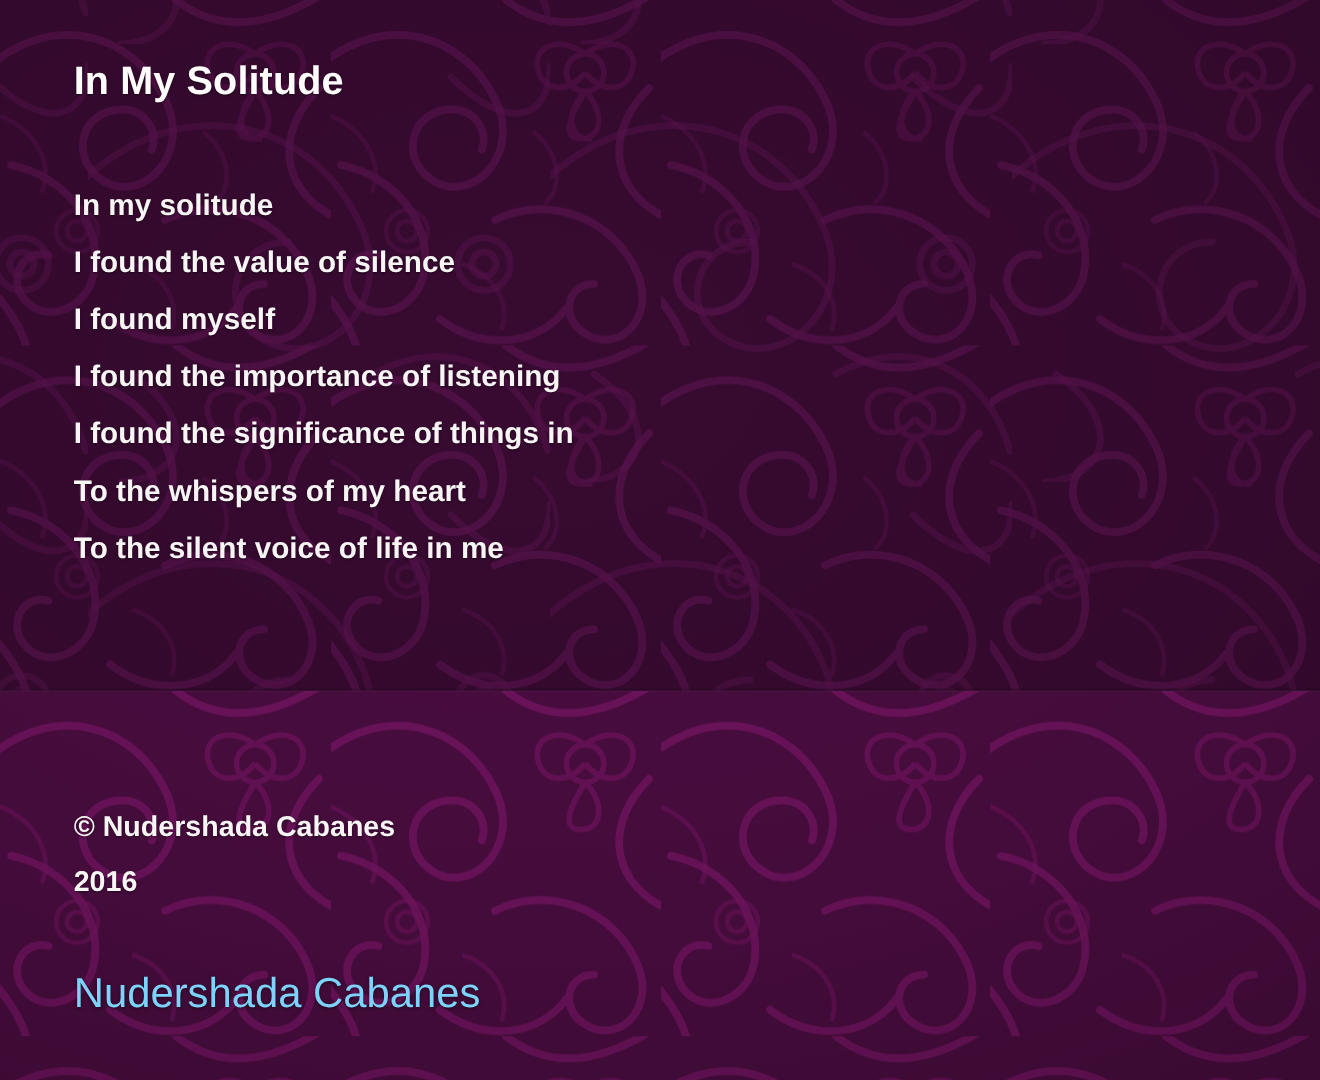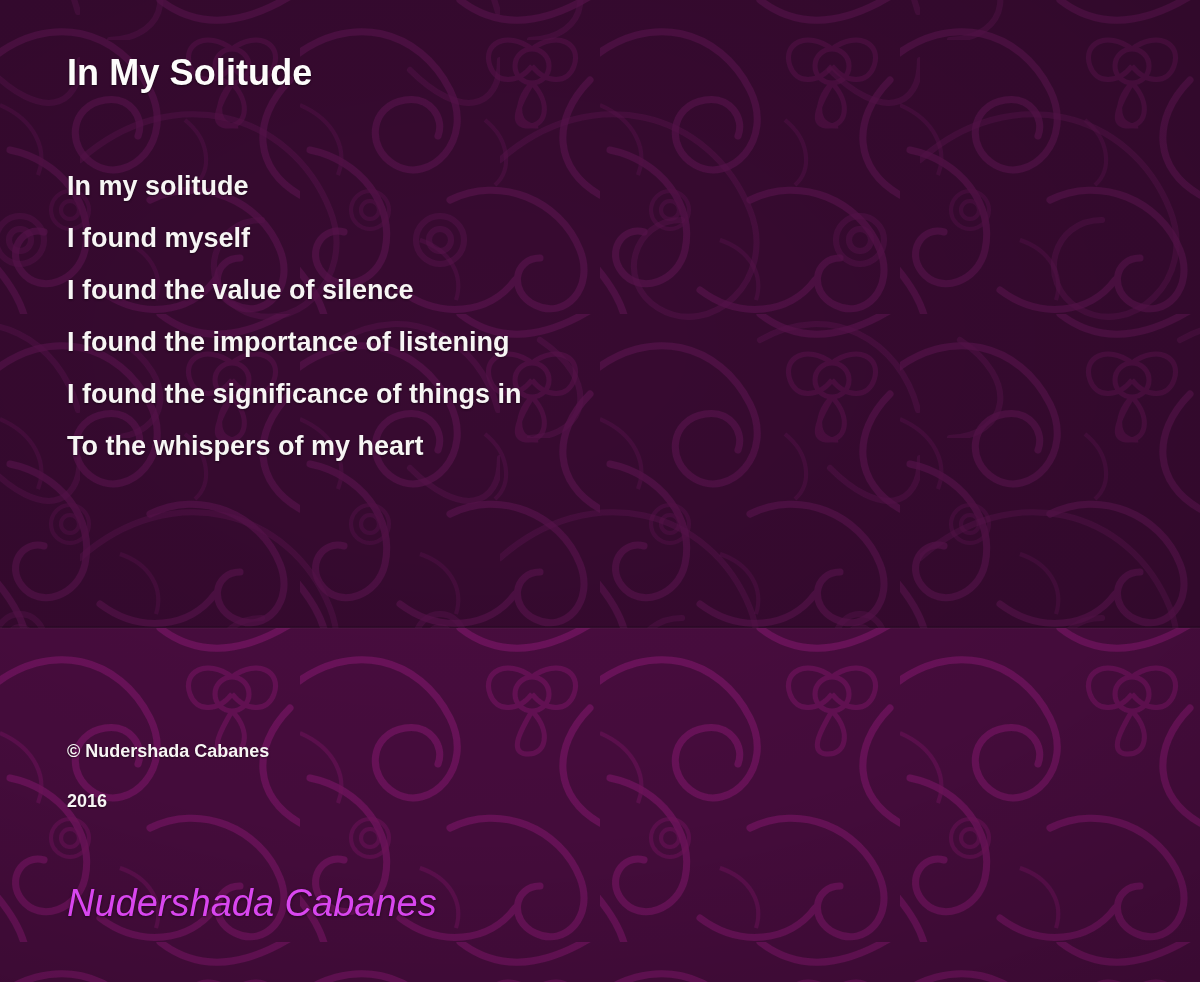--- a/index.html
+++ b/index.html
@@ -98,35 +98,34 @@
   }
 
   #credit-block {
     position: absolute;
     top: 728px;
     left: 67px;
   }
   .credit-line {
     height: 50px;
     line-height: 46px;
-    font-size: 18px;
+    font-size: 26px;
     font-weight: bold;
     color: #f7f5f4;
     white-space: nowrap;
     text-shadow: 0 1px 2px rgba(0,0,0,0.5);
   }
 
   #author-signature {
     position: absolute;
     top: 882px;
     left: 67px;
     font-size: 38px;
-    font-style: italic;
     font-weight: normal;
-    color: #d946ef;
+    color: #7dd3fc;
     white-space: nowrap;
     text-shadow: 0 1px 3px rgba(0,0,0,0.55);
   }
 </style>
 </head>
 <body>
 
 <div id="poem-card">
 
   <div class="bg-layer" id="bg-tile-top">
@@ -212,25 +211,26 @@
 
   <div id="bg-seam"></div>
   <div id="bg-vignette"></div>
 
   <div id="content">
 
     <h1 id="page-title">In My Solitude</h1>
 
     <div id="poem-body">
       <div class="poem-line">In my solitude</div>
+      <div class="poem-line">I found the value of silence</div>
       <div class="poem-line">I found myself</div>
-      <div class="poem-line">I found the value of silence</div>
       <div class="poem-line">I found the importance of listening</div>
       <div class="poem-line">I found the significance of things in</div>
       <div class="poem-line">To the whispers of my heart</div>
+      <div class="poem-line">To the silent voice of life in me</div>
     </div>
 
     <div id="credit-block">
       <div class="credit-line">© Nudershada Cabanes</div>
       <div class="credit-line">2016</div>
     </div>
 
     <div id="author-signature">Nudershada Cabanes</div>
 
   </div>

